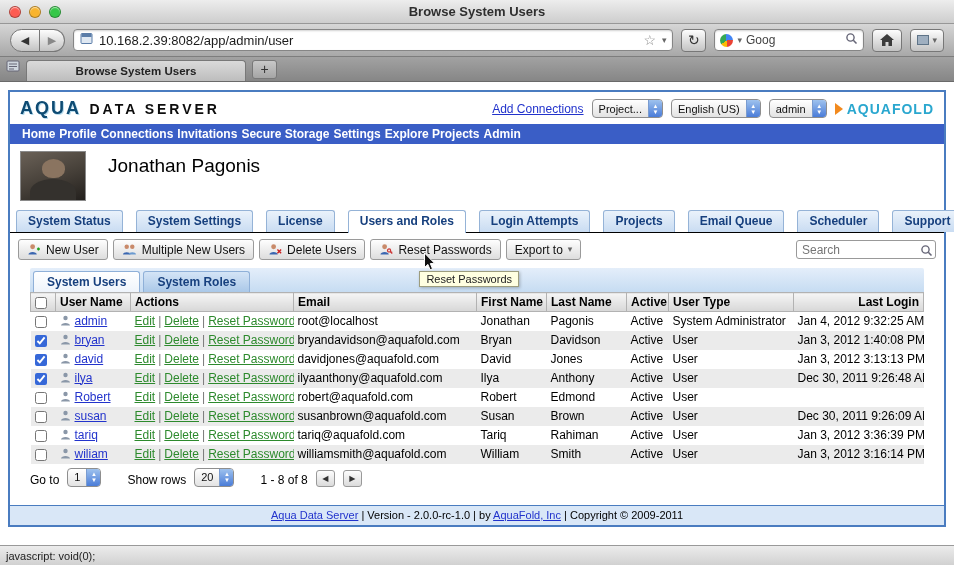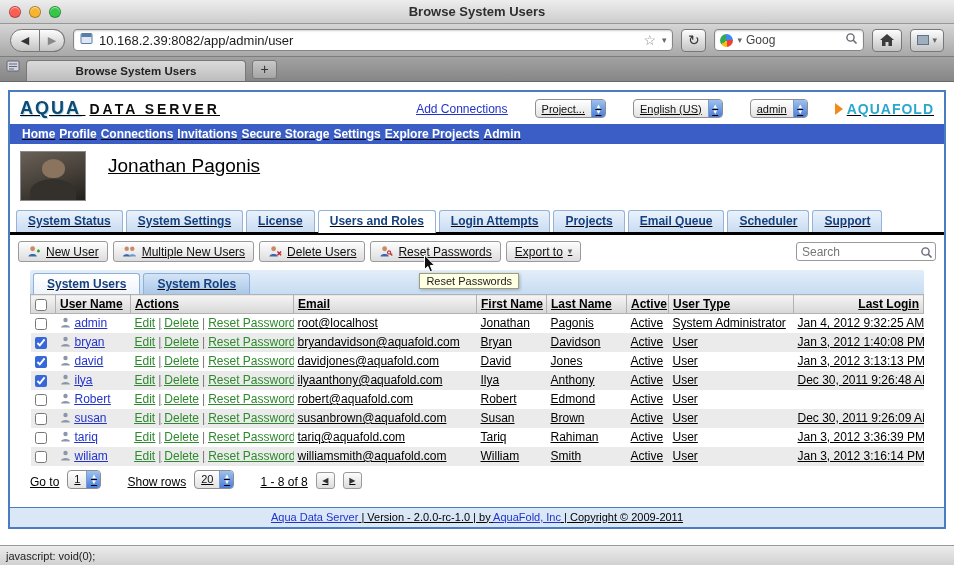--- a/index.html
+++ b/index.html
@@ -48,26 +48,26 @@
   .strip-icon { margin-bottom:4px; cursor:pointer; }
   .btab { width:220px; height:21px; background:linear-gradient(#dadada,#bdbdbd); border:1px solid #787878;
     border-bottom:none; border-radius:4px 4px 0 0; display:flex; align-items:center; justify-content:center;
     font-size:11.5px; font-weight:bold; color:#222; cursor:pointer; }
   .newtab { width:25px; height:19px; margin-bottom:2px; border:1px solid #787878; border-radius:3px;
     background:linear-gradient(#c8c8c8,#a5a5a5); font-size:14px; color:#333; display:flex; align-items:center;
     justify-content:center; padding:0 0 2px; cursor:pointer; }
 
   
   .viewport { flex:1 1 auto; background:#fff; position:relative; overflow:hidden; }
-  .app { margin:8px; border:2px solid var(--border-blue,#4a7cc0); background:#fff;text-decoration:underline; }
+  .app { margin:8px; border:2px solid var(--border-blue,#4a7cc0); background:#fff; }
 
   .app-header { display:flex; align-items:center; justify-content:space-between; padding:6px 10px 5px; }
   .logo-aqua { font-size:18px; font-weight:bold; color:#0e4b73; letter-spacing:2px; text-shadow:1px 1px 0 #b8dcee; }
   .logo-ds { font-size:14px; font-weight:bold; color:#0c0c0c; letter-spacing:3px; margin-left:4px; }
-  .header-controls { display:flex; align-items:center; gap:27px; }
+  .header-controls { display:flex; align-items:center; gap:8px; }
   .link { color:var(--link-blue,#2233cc); text-decoration:underline; font-size:12px; cursor:pointer; }
   .mac-select { display:inline-flex; align-items:center; height:19px; border:1px solid #8e8e8e; border-radius:4px;
     background:linear-gradient(#fff,#e3e3e3); font-size:11px; color:#111; cursor:pointer; }
   .mac-select .val { padding:0 6px; white-space:nowrap; }
   .mac-select .cap { width:14px; align-self:stretch; background:linear-gradient(#9ec2ee,#4a7cd8);
     border-left:1px solid #7a9cd0; border-radius:0 3px 3px 0; color:#fff; display:flex; flex-direction:column;
     align-items:center; justify-content:center; font-size:6px; line-height:6px; }
   .af-logo { display:flex; align-items:center; gap:4px; }
   .af-mark { width:0; height:0; border-left:8px solid #f28a1e; border-top:6px solid transparent; border-bottom:6px solid transparent; }
   .af-text { font-size:14px; font-weight:bold; color:#2aa7cf; letter-spacing:1px; }
@@ -77,21 +77,21 @@
 
   .profile { display:flex; gap:22px; padding:7px 10px 9px; align-items:flex-start; }
   .avatar { width:66px; height:50px; border:1px solid #8a8a8a; position:relative; overflow:hidden;
     background:linear-gradient(160deg,#6a6157 0%, #453f38 55%, #23201d 100%); }
   .avatar::before { content:""; position:absolute; left:21px; top:7px; width:23px; height:19px;
     border-radius:50% 50% 45% 45%; background:#8a7460; }
   .avatar::after { content:""; position:absolute; left:9px; top:27px; width:46px; height:26px;
     border-radius:50% 50% 0 0; background:#34312d; }
   .profile-name { font-size:19px; color:#000; padding-top:4px; }
 
-  .tabs { display:flex; gap:3px; padding:0 6px; border-bottom:3px solid #000000; align-items:flex-start; }
+  .tabs { display:flex; gap:13px; padding:0 6px; border-bottom:1px solid #000000; align-items:flex-start; }
   .tab { padding:3px 11px 4px; background:linear-gradient(#eaf2fb,#c9dcf2); border:1px solid #95b3d7;
     border-bottom:none; border-radius:3px 3px 0 0; font-size:12px; font-weight:bold;
     color:var(--tab-text,#17407e); white-space:nowrap; cursor:pointer; }
   .tab.active { background:#fff; margin-bottom:-1px; padding-bottom:5px; }
 
   .app-toolbar { display:flex; align-items:center; gap:5px; padding:6px 8px; }
   .tool-btn { display:inline-flex; align-items:center; gap:5px; height:21px; padding:0 8px;
     background:linear-gradient(#fefefe,#dddddd); border:1px solid #9a9a9a; border-radius:3px;
     font-size:12px; color:#111; cursor:pointer; font-family:inherit; }
   .reset-btn { position:relative; overflow:visible; }

